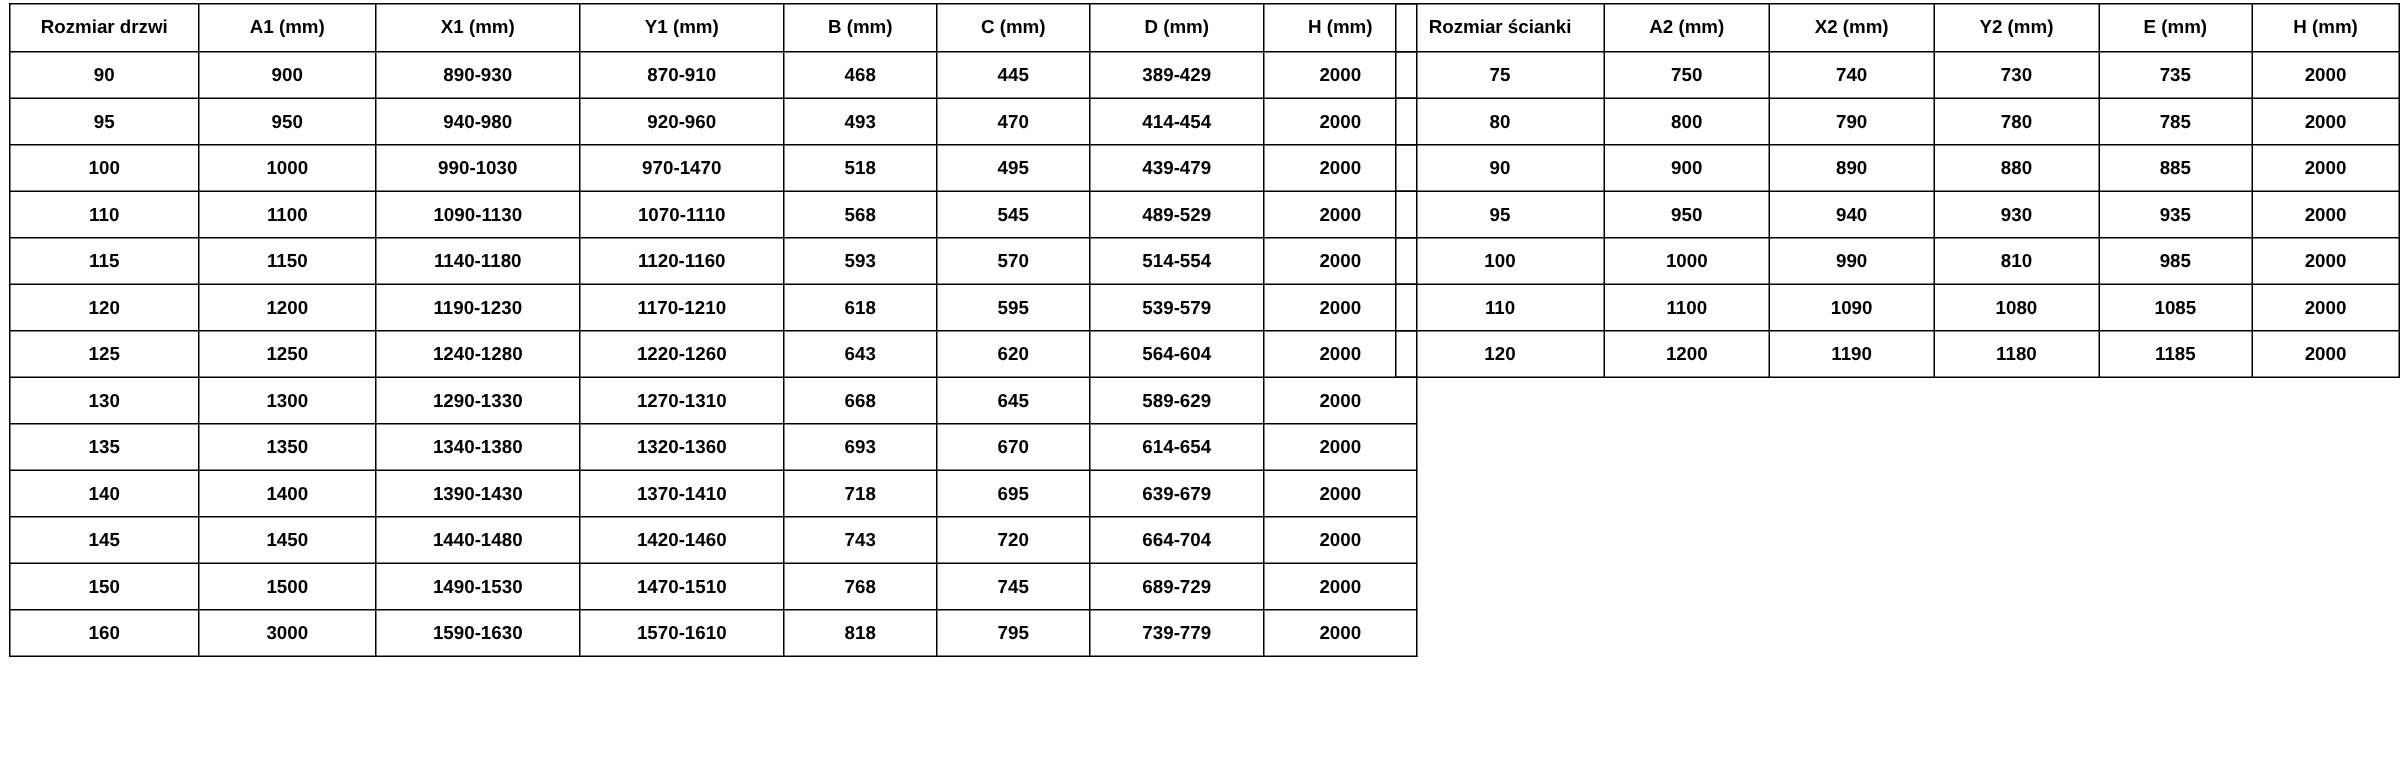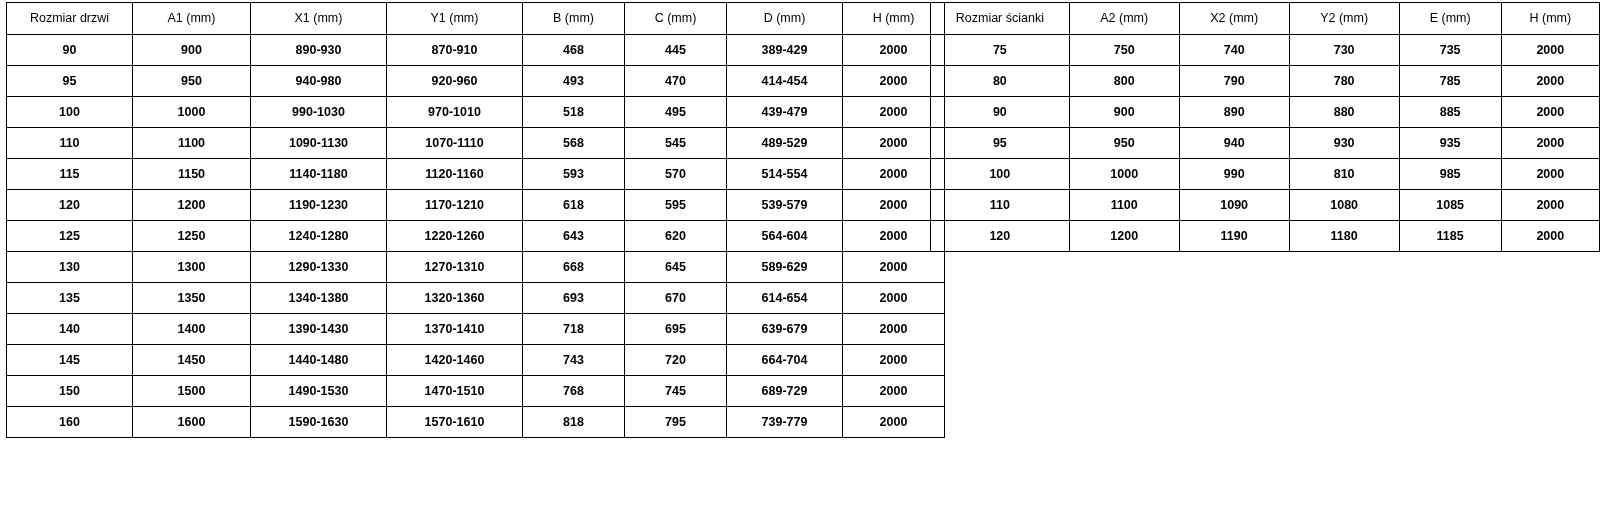--- a/index.html
+++ b/index.html
@@ -34,21 +34,21 @@
     border: 1px solid #000000;
     text-align: center;
     vertical-align: middle;
     font-size: 12.5px;
     padding: 0;
     height: 30px;
     line-height: 30px;
     white-space: nowrap;
   }
   th {
-    font-weight: normal;
+    font-weight: bold;
     height: 31px;
     line-height: 31px;
     margin-left: 29px;
   }
   td {
     font-weight: bold;
   }
 
   
   #doors-table col.c0 { width: 126px; }
@@ -115,21 +115,21 @@
             <td>920-960</td>
             <td>493</td>
             <td>470</td>
             <td>414-454</td>
             <td>2000</td>
           </tr>
           <tr>
             <td>100</td>
             <td>1000</td>
             <td>990-1030</td>
-            <td>970-1010</td>
+            <td>970-1470</td>
             <td>518</td>
             <td>495</td>
             <td>439-479</td>
             <td>2000</td>
           </tr>
           <tr>
             <td>110</td>
             <td>1100</td>
             <td>1090-1130</td>
             <td>1070-1110</td>
@@ -213,21 +213,21 @@
             <td>1500</td>
             <td>1490-1530</td>
             <td>1470-1510</td>
             <td>768</td>
             <td>745</td>
             <td>689-729</td>
             <td>2000</td>
           </tr>
           <tr>
             <td>160</td>
-            <td>1600</td>
+            <td>3000</td>
             <td>1590-1630</td>
             <td>1570-1610</td>
             <td>818</td>
             <td>795</td>
             <td>739-779</td>
             <td>2000</td>
           </tr>
         </tbody>
     </table>
   </div>

